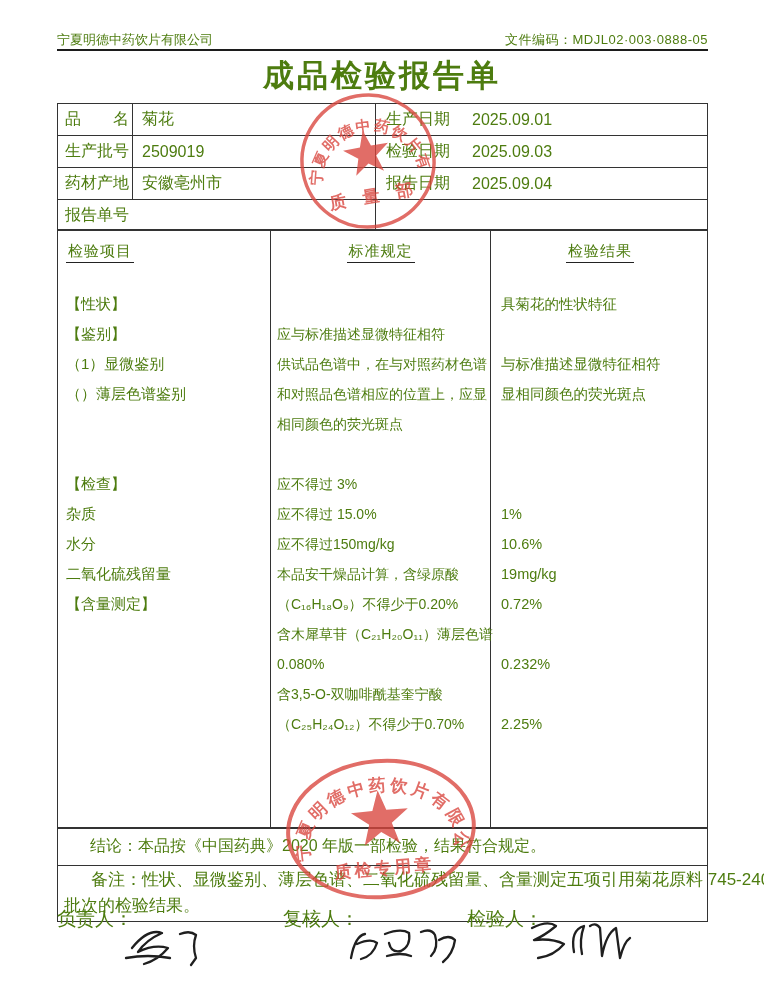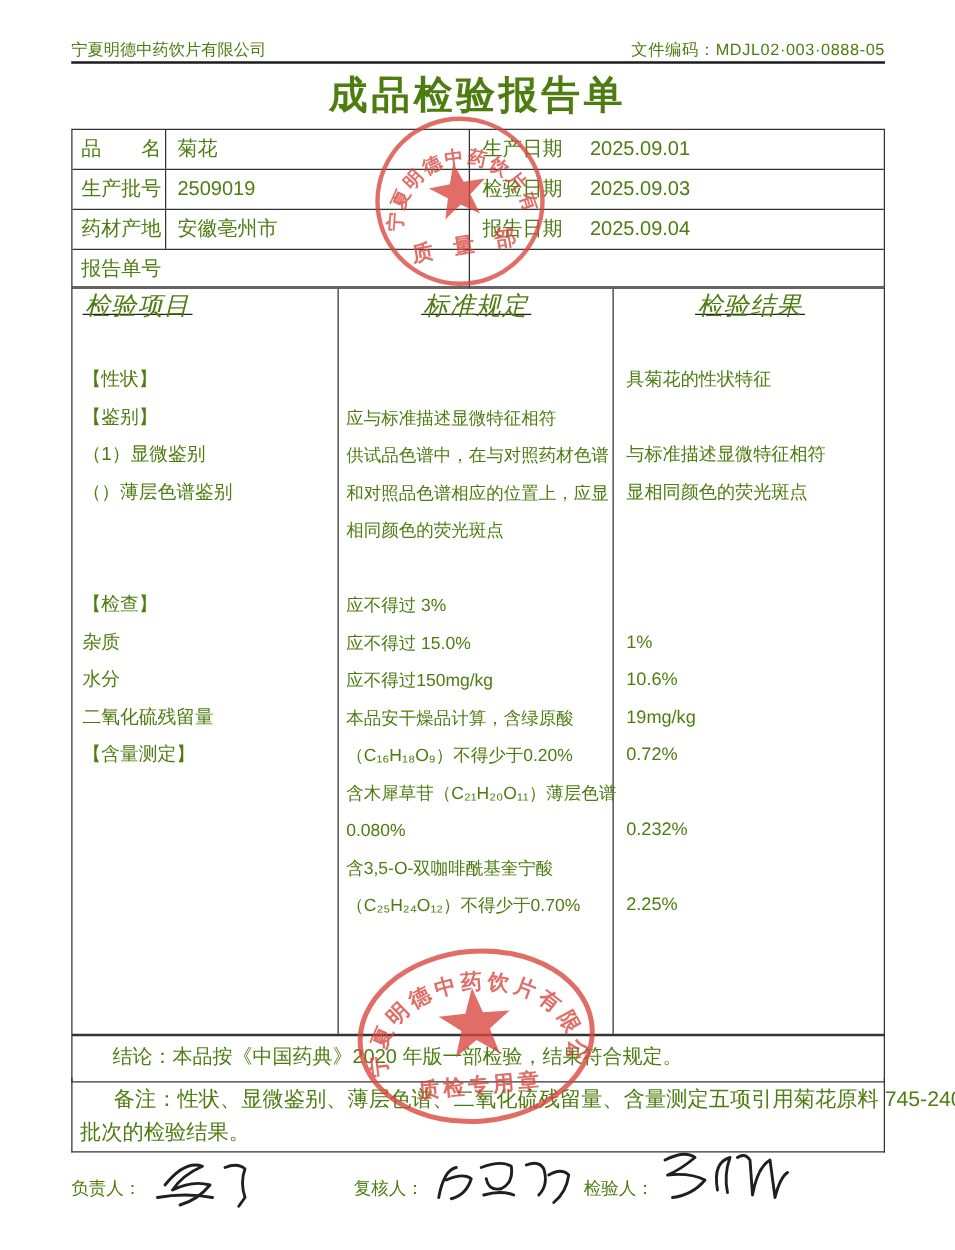--- a/index.html
+++ b/index.html
@@ -23,39 +23,39 @@
   .iright .rlbl{display:inline-block;width:86px;}
   .iwide{width:318px;border-right:1px solid #333;padding-left:7px;}
   .irno{flex:1;padding-left:8px;}
   
   .main{position:absolute;left:57px;top:230px;width:651px;height:598px;
         border:1px solid #333;box-sizing:border-box;}
   .mcol{position:absolute;top:0;bottom:0;box-sizing:border-box;}
   .mcol1{left:0;width:213px;border-right:1px solid #333;}
   .mcol2{left:213px;width:220px;border-right:1px solid #333;}
   .mcol3{left:433px;width:218px;}
-  .colh{height:58px;box-sizing:border-box;font-size:20px;display:flex;font-style:italic;}
+  .colh{height:58px;box-sizing:border-box;padding-top:11px;font-size:15px;display:flex;}
   .mcol1 .colh{padding-left:8px;}
   .mcol2 .colh,.mcol3 .colh{justify-content:center;}
   .colh span{border-bottom:1px solid #222;padding:0 2px 2px 2px;height:18px;letter-spacing:1px;}
   .tline{height:30px;line-height:30px;white-space:nowrap;overflow:visible;}
   .mcol1 .tline{font-size:15px;padding-left:8px;}
   .mcol2 .tline{font-size:14px;padding-left:6px;}
   .mcol3 .tline{font-size:14.5px;padding-left:10px;}
   
   .conclusion{position:absolute;left:57px;top:828px;width:651px;height:38px;
               border:1px solid #333;box-sizing:border-box;font-size:16px;
               line-height:33px;padding-left:32px;background:transparent;}
   .remark{position:absolute;left:57px;top:862px;width:651px;height:60px;
           border:1px solid #333;border-top:none;box-sizing:border-box;
           font-size:17px;padding:5px 8px 0 6px;}
   .remark .r1{text-indent:27px;line-height:26px;white-space:nowrap;}
   .remark .r2{line-height:26px;}
   
-  .siglbl{position:absolute;top:942px;font-size:14px;}
+  .siglbl{position:absolute;top:906px;font-size:19px;}
   .sig-resp{left:57px;} .sig-rev{left:283px;} .sig-insp{left:467px;}
   .sigsvg{position:absolute;}
   .sig1{left:118px;top:920px;} .sig2{left:343px;top:916px;} .sig3{left:524px;top:912px;}
   .sigsvg path{stroke:#1f1f1f;stroke-width:2.3;fill:none;stroke-linecap:round;stroke-linejoin:round;}
   
   .stamp{position:absolute;opacity:.78;pointer-events:none;}
   .stamp-top{left:293px;top:86px;transform:rotate(-10deg);}
   .stamp-bottom{left:281px;top:752px;transform:rotate(-5deg);}
 </style>
 </head>

